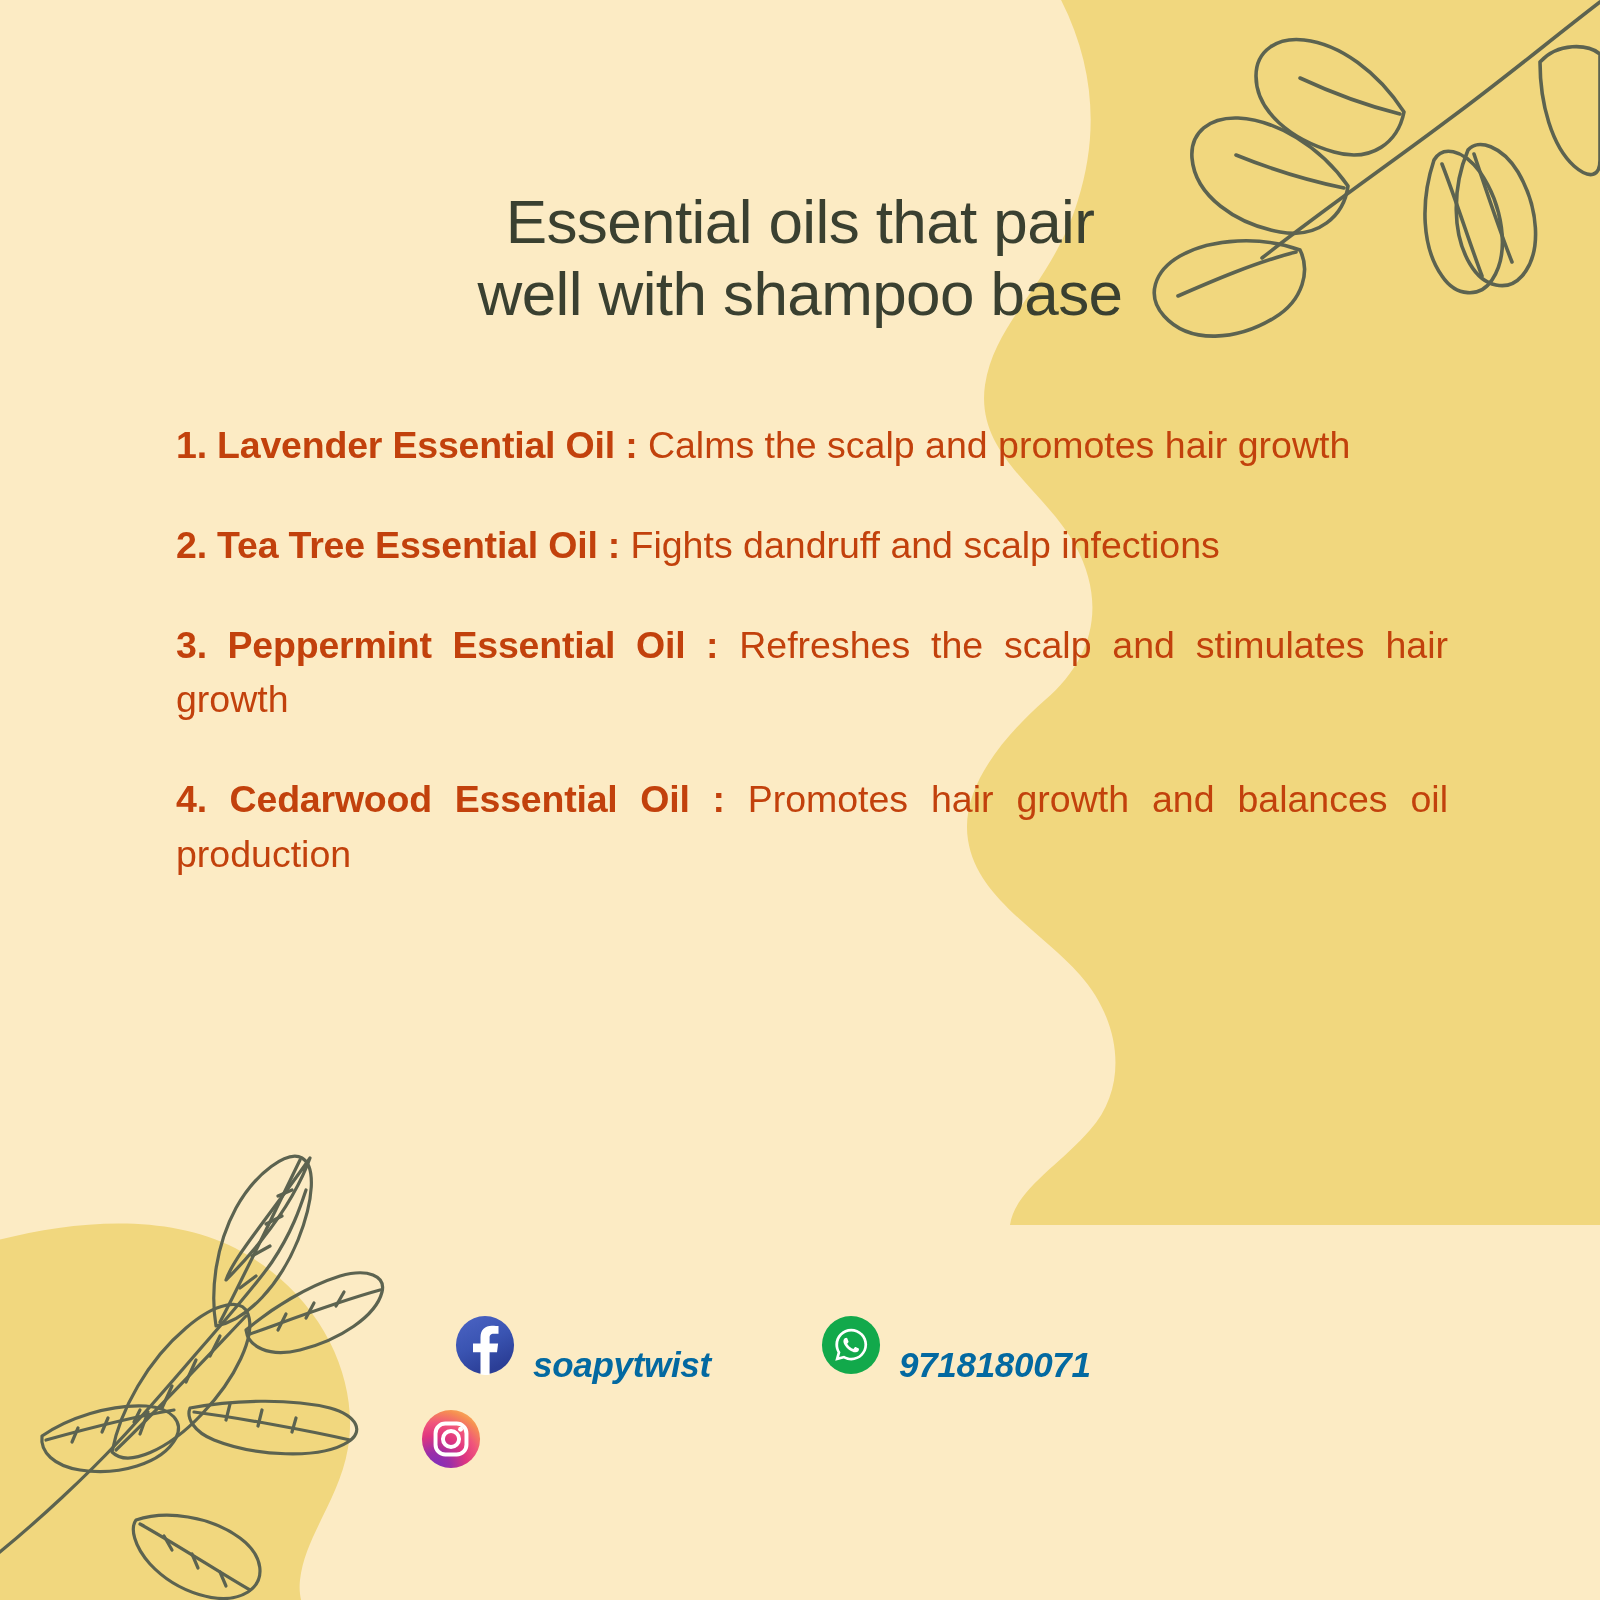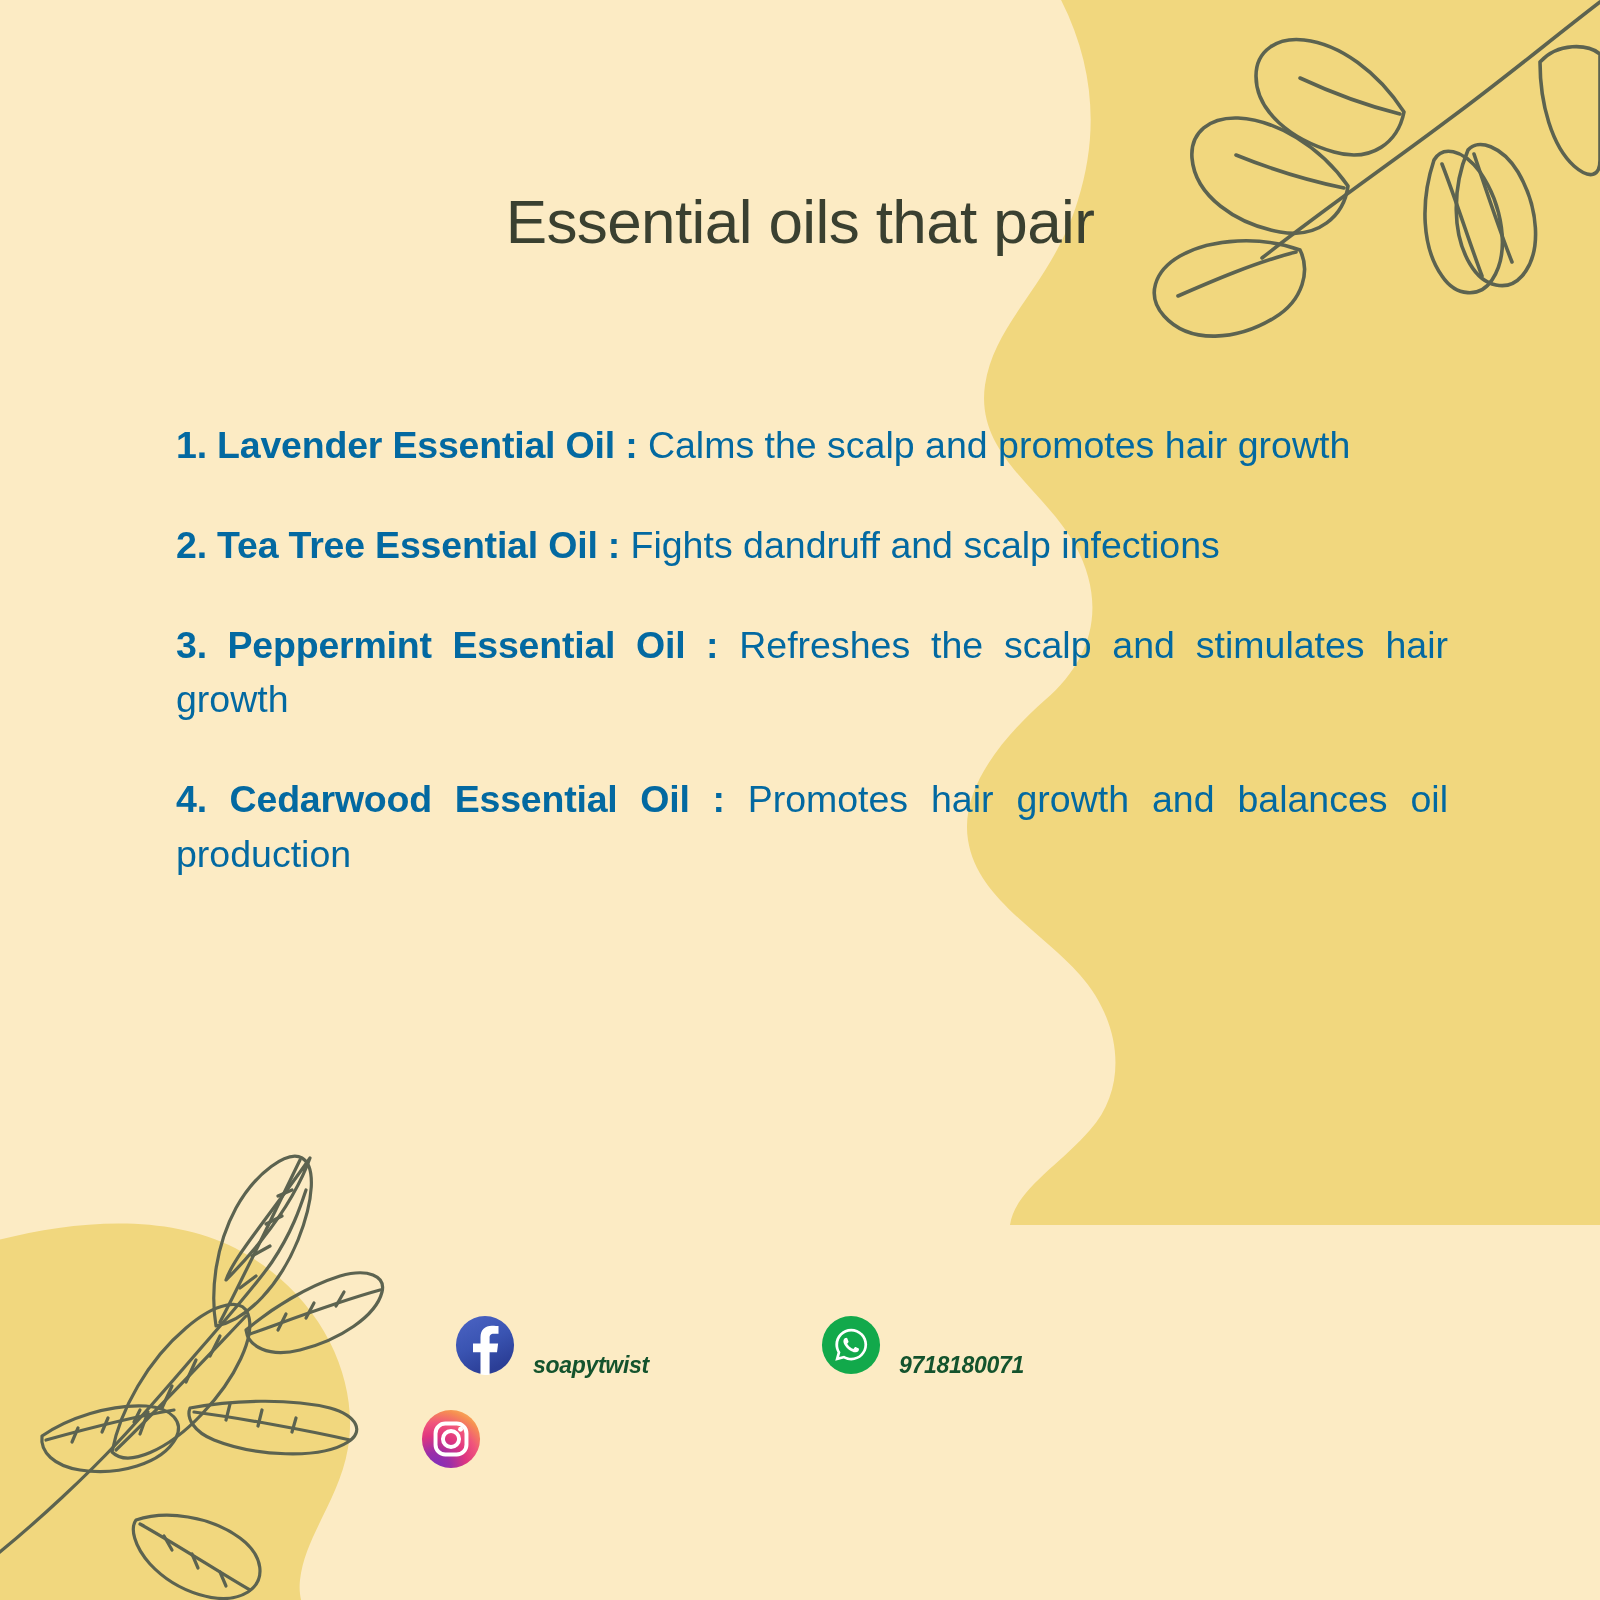--- a/index.html
+++ b/index.html
@@ -61,21 +61,21 @@
   }
 
   
   .oil-list {
     position: absolute;
     left: 176px;
     top: 418px;
     width: 1272px;
   }
   .oil-item {
-    color: #0369a1;
+    color: #c2410c;
     font-size: 37.5px;
     line-height: 1.46;
     margin-bottom: 45px;
     text-align: justify;
     text-justify: inter-word;
   }
   .oil-item:last-child { margin-bottom: 0; }
   .oil-item .oil-name {
     font-weight: 700;
     letter-spacing: -0.2px;
@@ -102,22 +102,22 @@
   }
   .social-item.col2 { padding-left: 6px; align-items: center; }
   .social-item.row2 { margin-left: -40px; }
   .social-icon {
     flex: 0 0 auto;
     width: 60px;
     height: 60px;
     display: block;
   }
   .social-label {
-    color: #14532d;
-    font-size: 23px;
+    color: #0369a1;
+    font-size: 35px;
     font-weight: 700;
     font-style: italic;
     letter-spacing: -0.3px;
     white-space: nowrap;
     margin-top: 40px;
   }
 </style>
 </head>
 <body>
 
@@ -219,20 +219,21 @@
         <path d="M140,1524 C176,1544 222,1574 250,1590"></path>
         <path d="M164,1536 L172,1550 M192,1554 L198,1568 M220,1572 L226,1586"></path>
       </g>
     </g>
   </svg>
 
   <div class="content">
 
     <div class="title">
       <span class="line">Essential oils that pair</span>
+      <span class="line">well with shampoo base</span>
     </div>
 
     <div class="oil-list">
 
       <div class="oil-item">
         <span class="oil-name">1. Lavender Essential Oil :</span>
         <span class="oil-desc">Calms the scalp and promotes hair growth</span>
       </div>
 
       <div class="oil-item">

